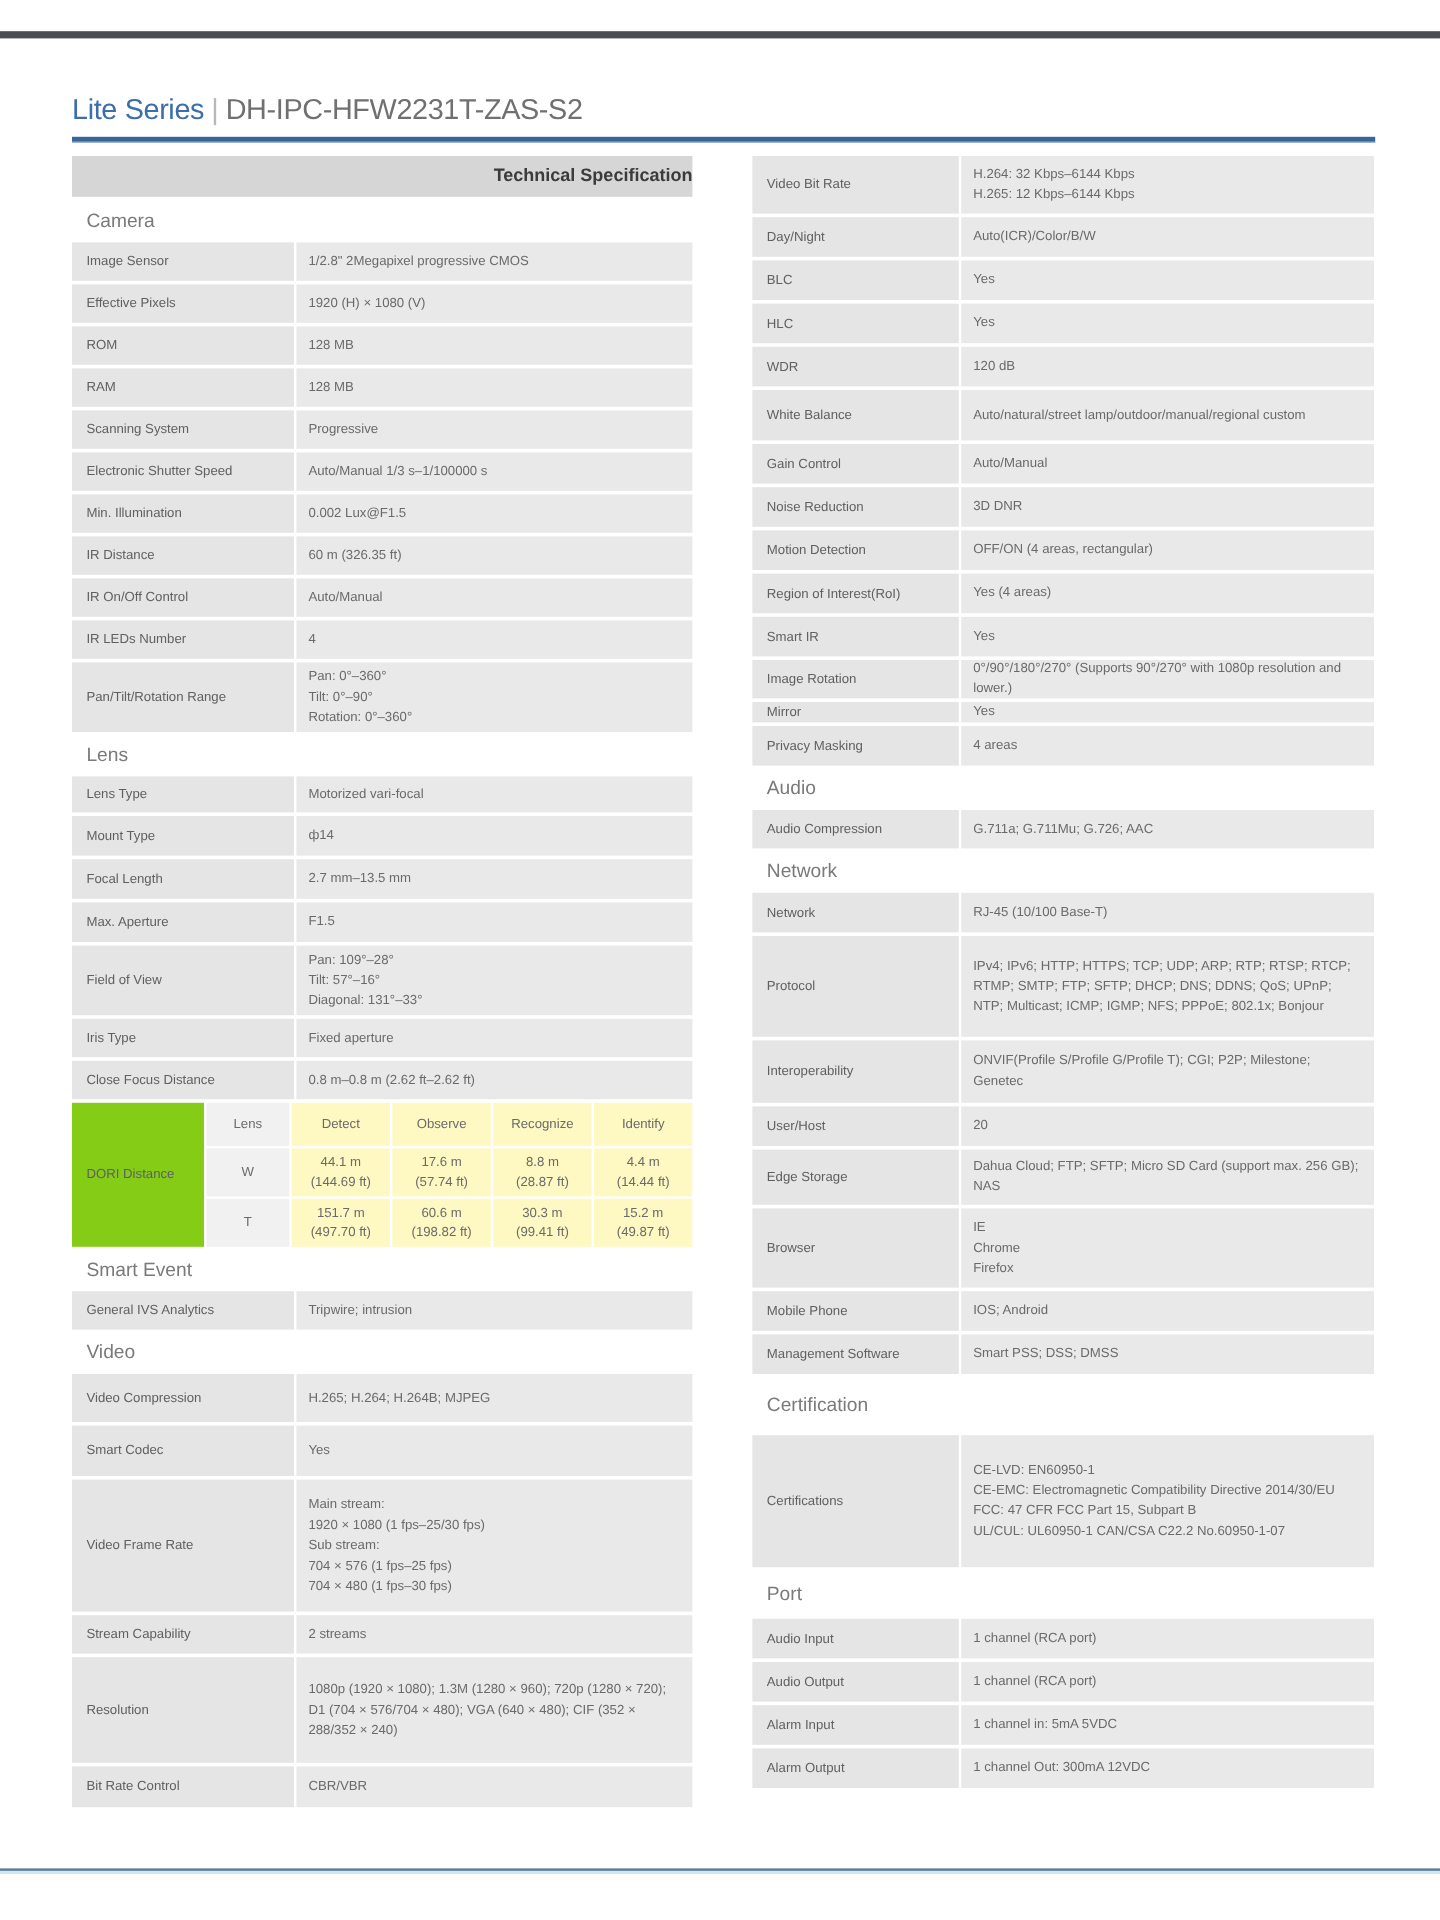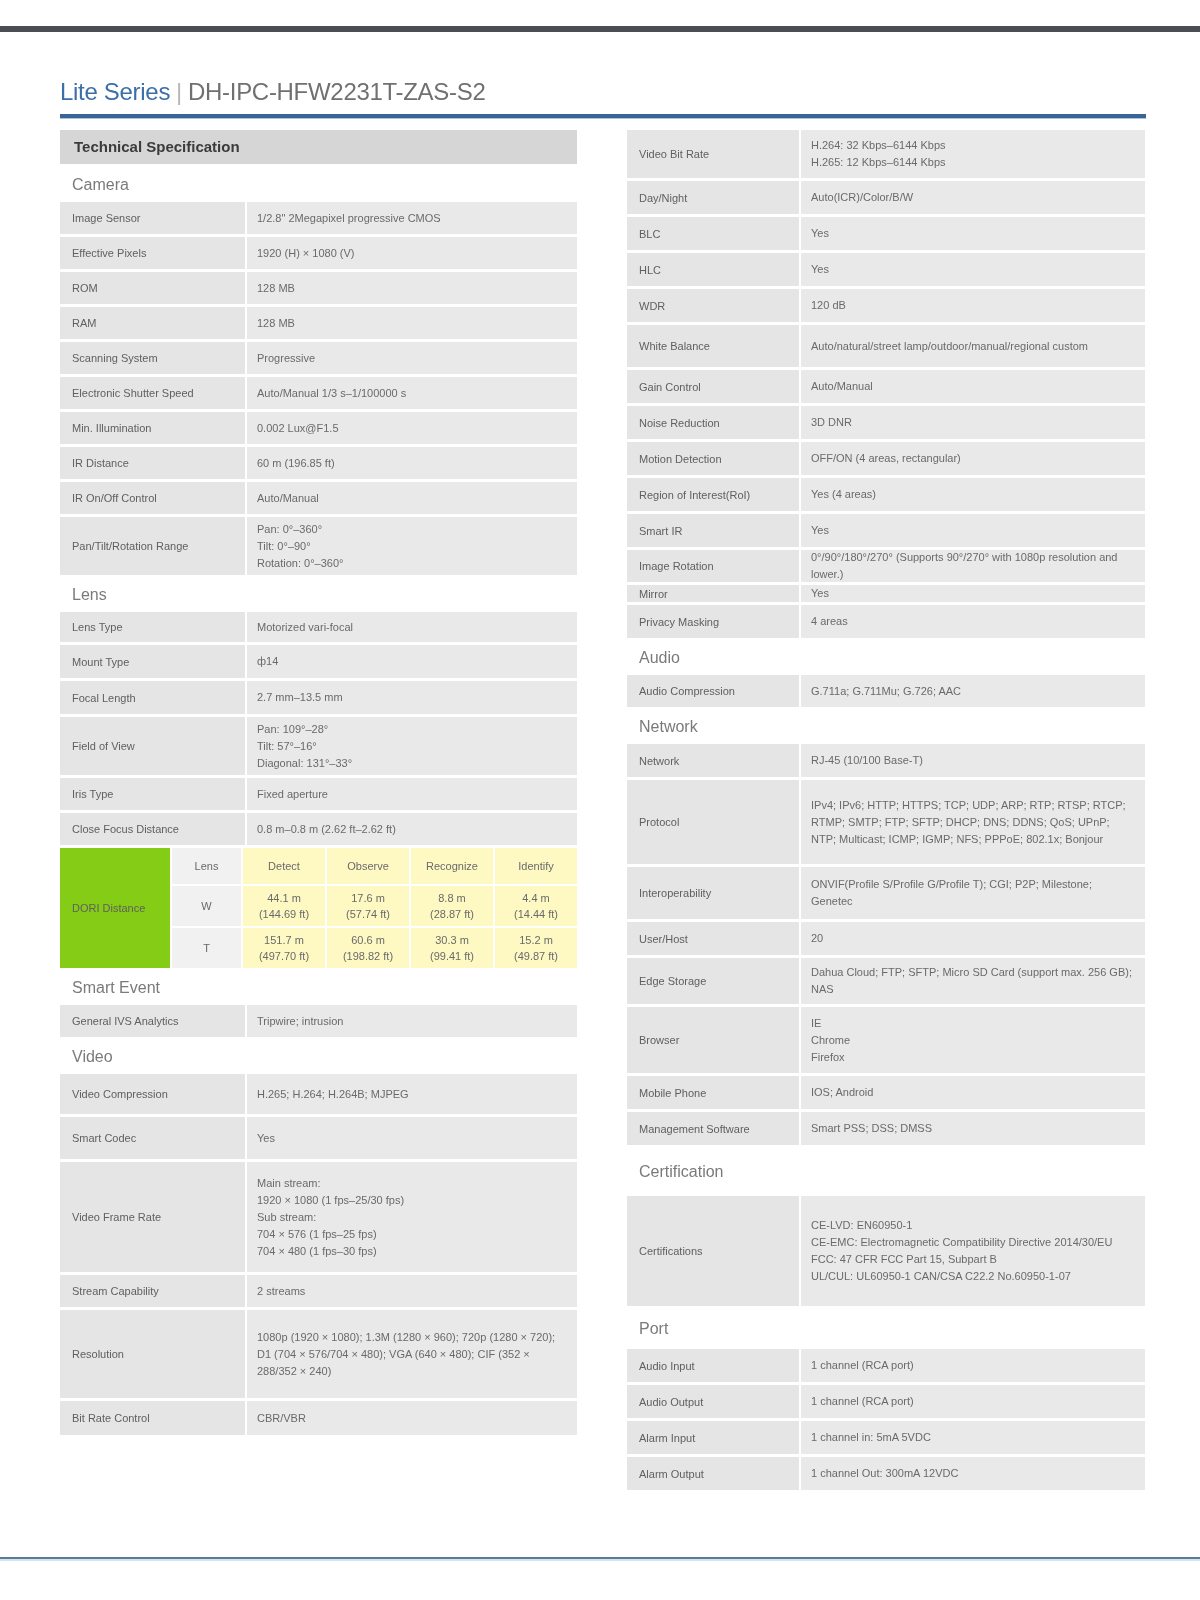--- a/index.html
+++ b/index.html
@@ -7,21 +7,21 @@
   body { position: relative; font-family: "Liberation Sans", "DejaVu Sans", sans-serif; color: #555; }
   .topbar { position: absolute; left: 0; top: 26px; width: 1200px; height: 6px; background: #4a4d52; }
   .title { position: absolute; left: 60px; top: 78px; font-size: 24px; letter-spacing: -0.3px; white-space: nowrap; }
   .title .series { color: #3c6eaa; }
   .title .sep { color: #b8b8b8; margin: 0 6px; }
   .title .model { color: #707070; }
   .title-rule { position: absolute; left: 60px; top: 114px; width: 1086px; height: 5px; background: #3a6496; border-bottom: 1px solid #a9c3df; }
   .col { position: absolute; top: 130px; }
   .col-left { left: 60px; width: 517px; }
   .col-right { left: 627px; width: 518px; }
-  .ts-header { background: #d6d6d6; height: 34px; line-height: 34px; padding-left: 14px; font-size: 15px; font-weight: bold; color: #3b3b3b; margin-bottom: 4px; }
+  .ts-header { background: #d6d6d6; height: 34px; line-height: 34px; padding-left: 14px; font-size: 15px; font-weight: bold; color: #3b3b3b; margin-bottom: 4px; text-align: right; }
   .section-title { font-size: 16px; color: #7a7a7a; padding-left: 12px; height: 34px; line-height: 34px; }
   .row { display: flex; margin-bottom: 3px; }
   .row .k { width: 185px; background: #e5e5e5; padding: 0 12px; display: flex; align-items: center; font-size: 11px; color: #606060; }
   .row .v { flex: 1; background: #e9e9e9; padding: 4px 10px; display: flex; align-items: center; font-size: 11px; color: #6a6a6a; margin-left: 2px; line-height: 17px; white-space: pre-line; }
   .col-right .row .k { width: 172px; }
   .dori { display: flex; margin-bottom: 3px; }
   .dori .k { width: 114px; background: #84cc16; padding: 0 12px; display: flex; align-items: center; font-size: 11px; color: #606060; }
   .dori-grid { flex: 1; display: grid; grid-template-columns: 69px 82px 82px 82px 82px; grid-auto-rows: auto; gap: 2px; margin-left: 2px; }
   .dori-grid .c { background: #fef9c3; font-size: 11px; color: #6a6a6a; text-align: center; display: flex; align-items: center; justify-content: center; white-space: pre-line; line-height: 16px; }
   .dori-grid .h { height: 36px; }
@@ -67,25 +67,29 @@
     <div class="row" style="height:32px">
         <div class="k">Electronic Shutter Speed</div>
         <div class="v">Auto/Manual 1/3 s–1/100000 s</div>
       </div>
     <div class="row" style="height:32px">
         <div class="k">Min. Illumination</div>
         <div class="v">0.002 Lux@F1.5</div>
       </div>
     <div class="row" style="height:32px">
         <div class="k">IR Distance</div>
-        <div class="v">60 m (196.85 ft)</div>
+        <div class="v">60 m (326.35 ft)</div>
       </div>
     <div class="row" style="height:32px">
         <div class="k">IR On/Off Control</div>
         <div class="v">Auto/Manual</div>
+      </div>
+    <div class="row" style="height:32px">
+        <div class="k">IR LEDs Number</div>
+        <div class="v">4</div>
       </div>
     <div class="row" style="height:58px">
         <div class="k">Pan/Tilt/Rotation Range</div>
         <div class="v">Pan: 0°–360°
 Tilt: 0°–90°
 Rotation: 0°–360°</div>
       </div>
   </div>
 
   <div class="section-title">Lens</div>
@@ -94,20 +98,24 @@
         <div class="k">Lens Type</div>
         <div class="v">Motorized vari-focal</div>
       </div>
     <div class="row" style="height:33px">
         <div class="k">Mount Type</div>
         <div class="v">ф14</div>
       </div>
     <div class="row" style="height:33px">
         <div class="k">Focal Length</div>
         <div class="v">2.7 mm–13.5 mm</div>
+      </div>
+    <div class="row" style="height:33px">
+        <div class="k">Max. Aperture</div>
+        <div class="v">F1.5</div>
       </div>
     <div class="row" style="height:58px">
         <div class="k">Field of View</div>
         <div class="v">Pan: 109°–28°
 Tilt: 57°–16°
 Diagonal: 131°–33°</div>
       </div>
     <div class="row" style="height:32px">
         <div class="k">Iris Type</div>
         <div class="v">Fixed aperture</div>

